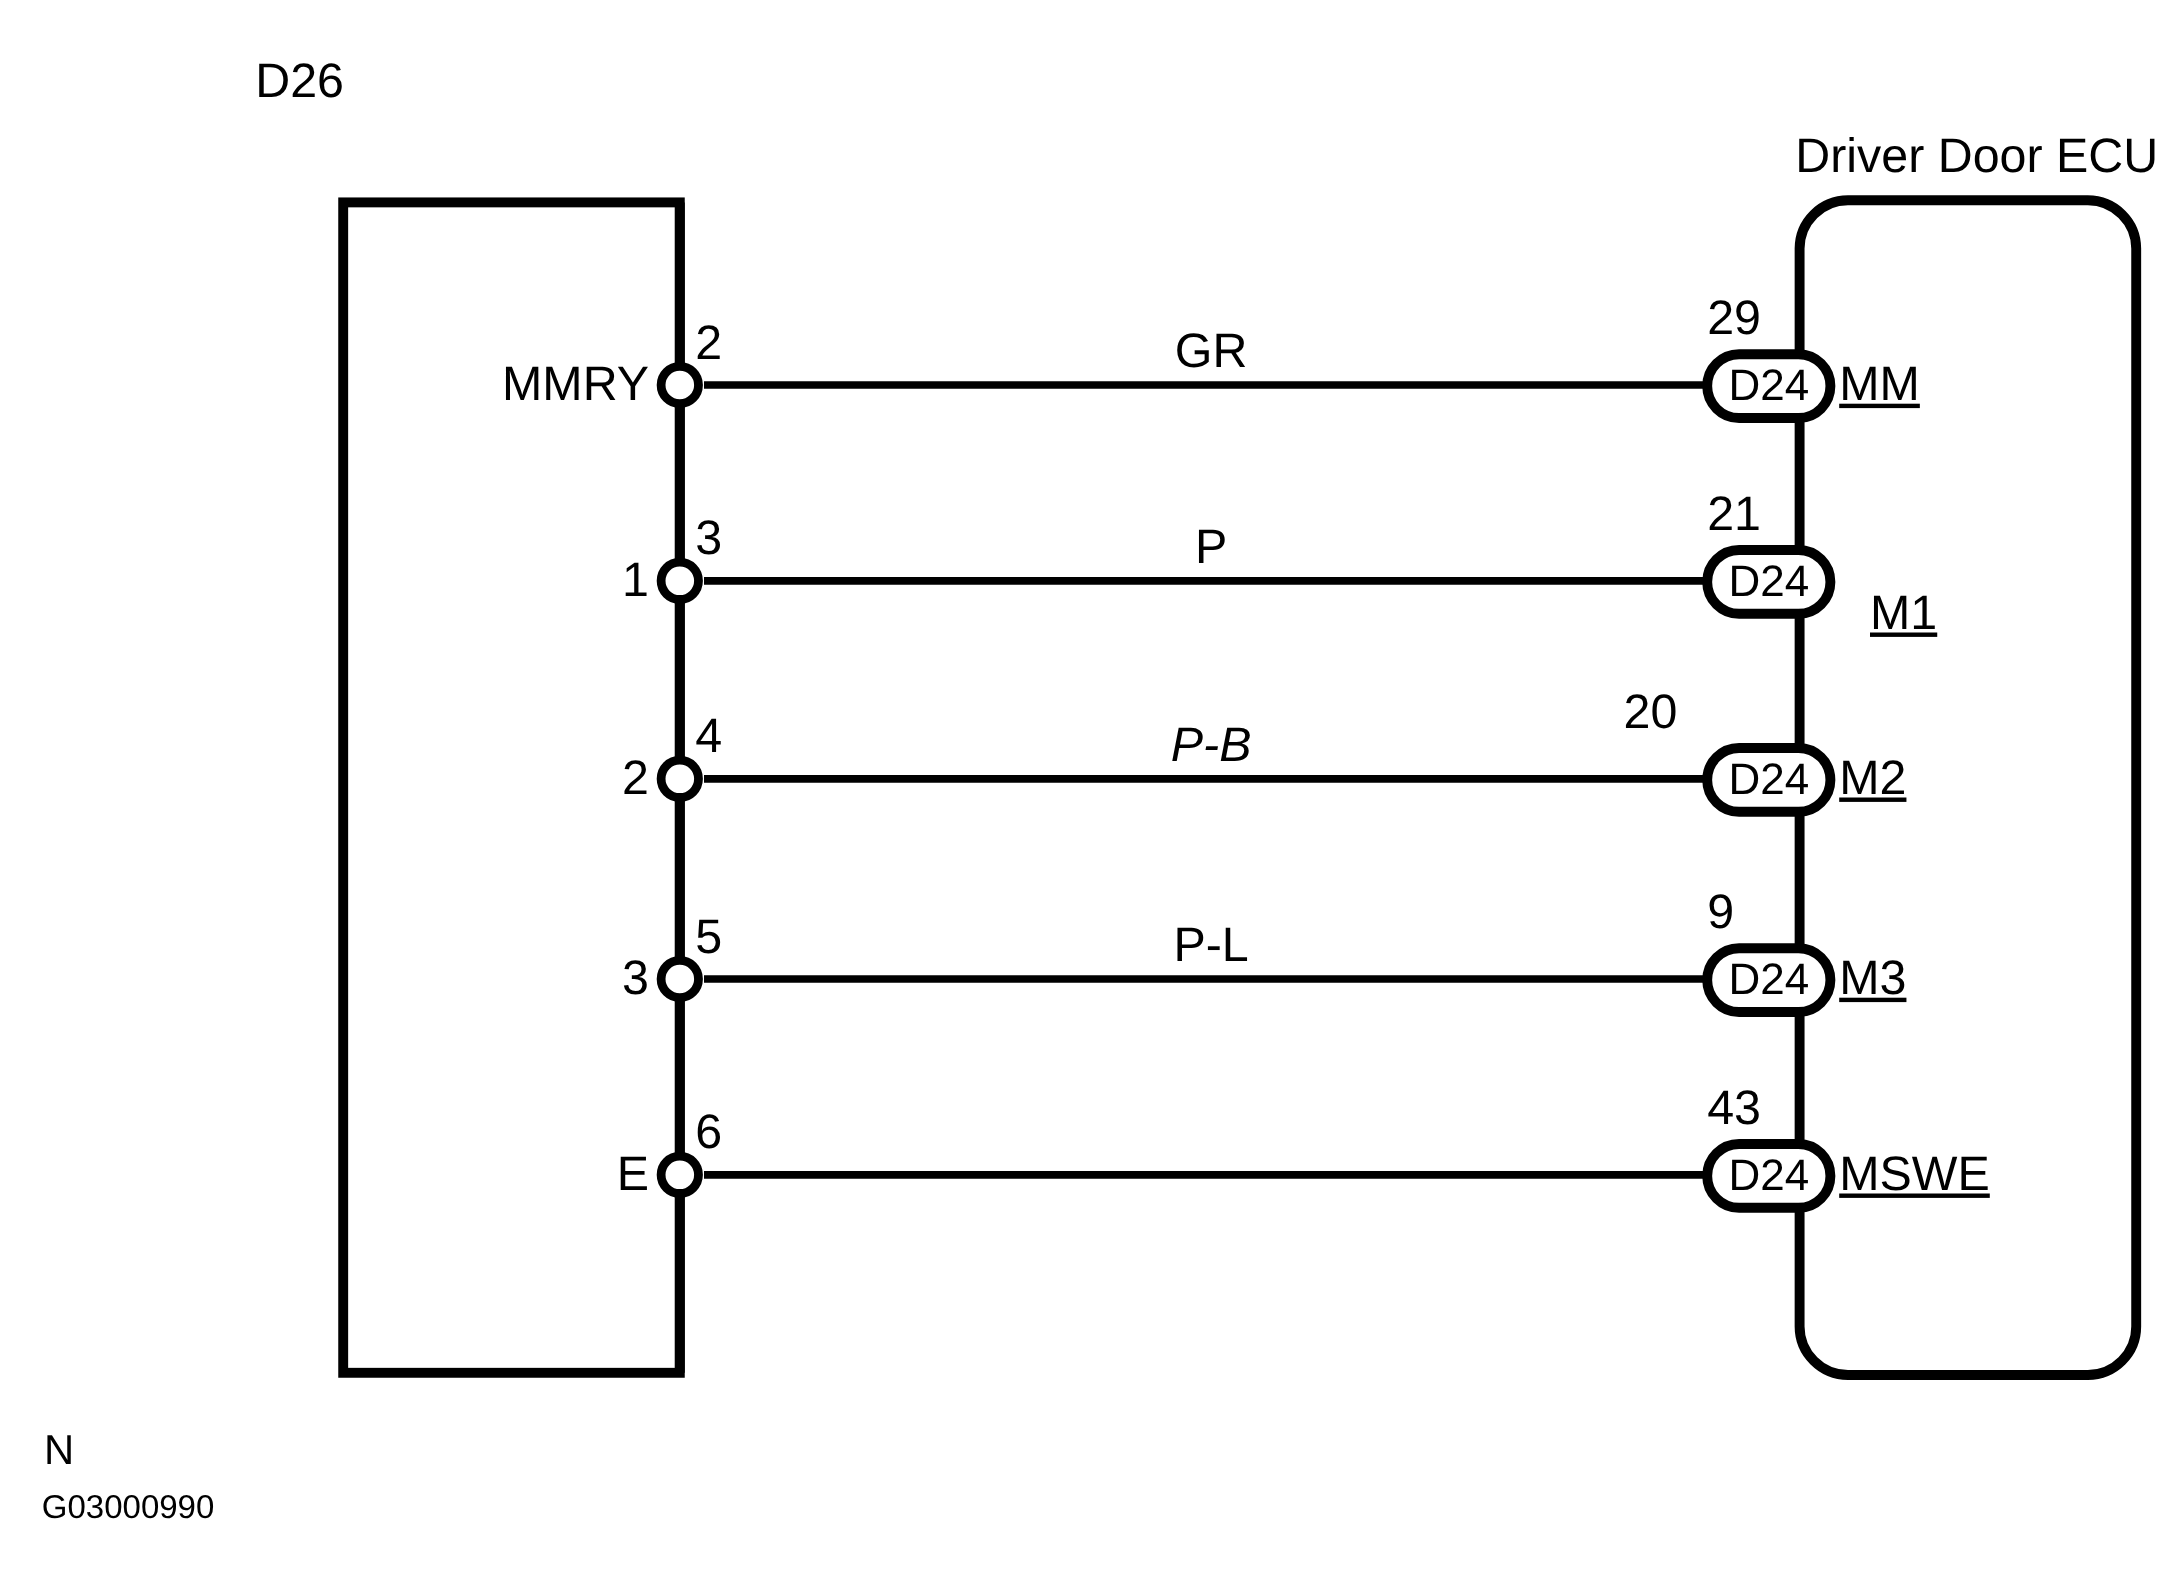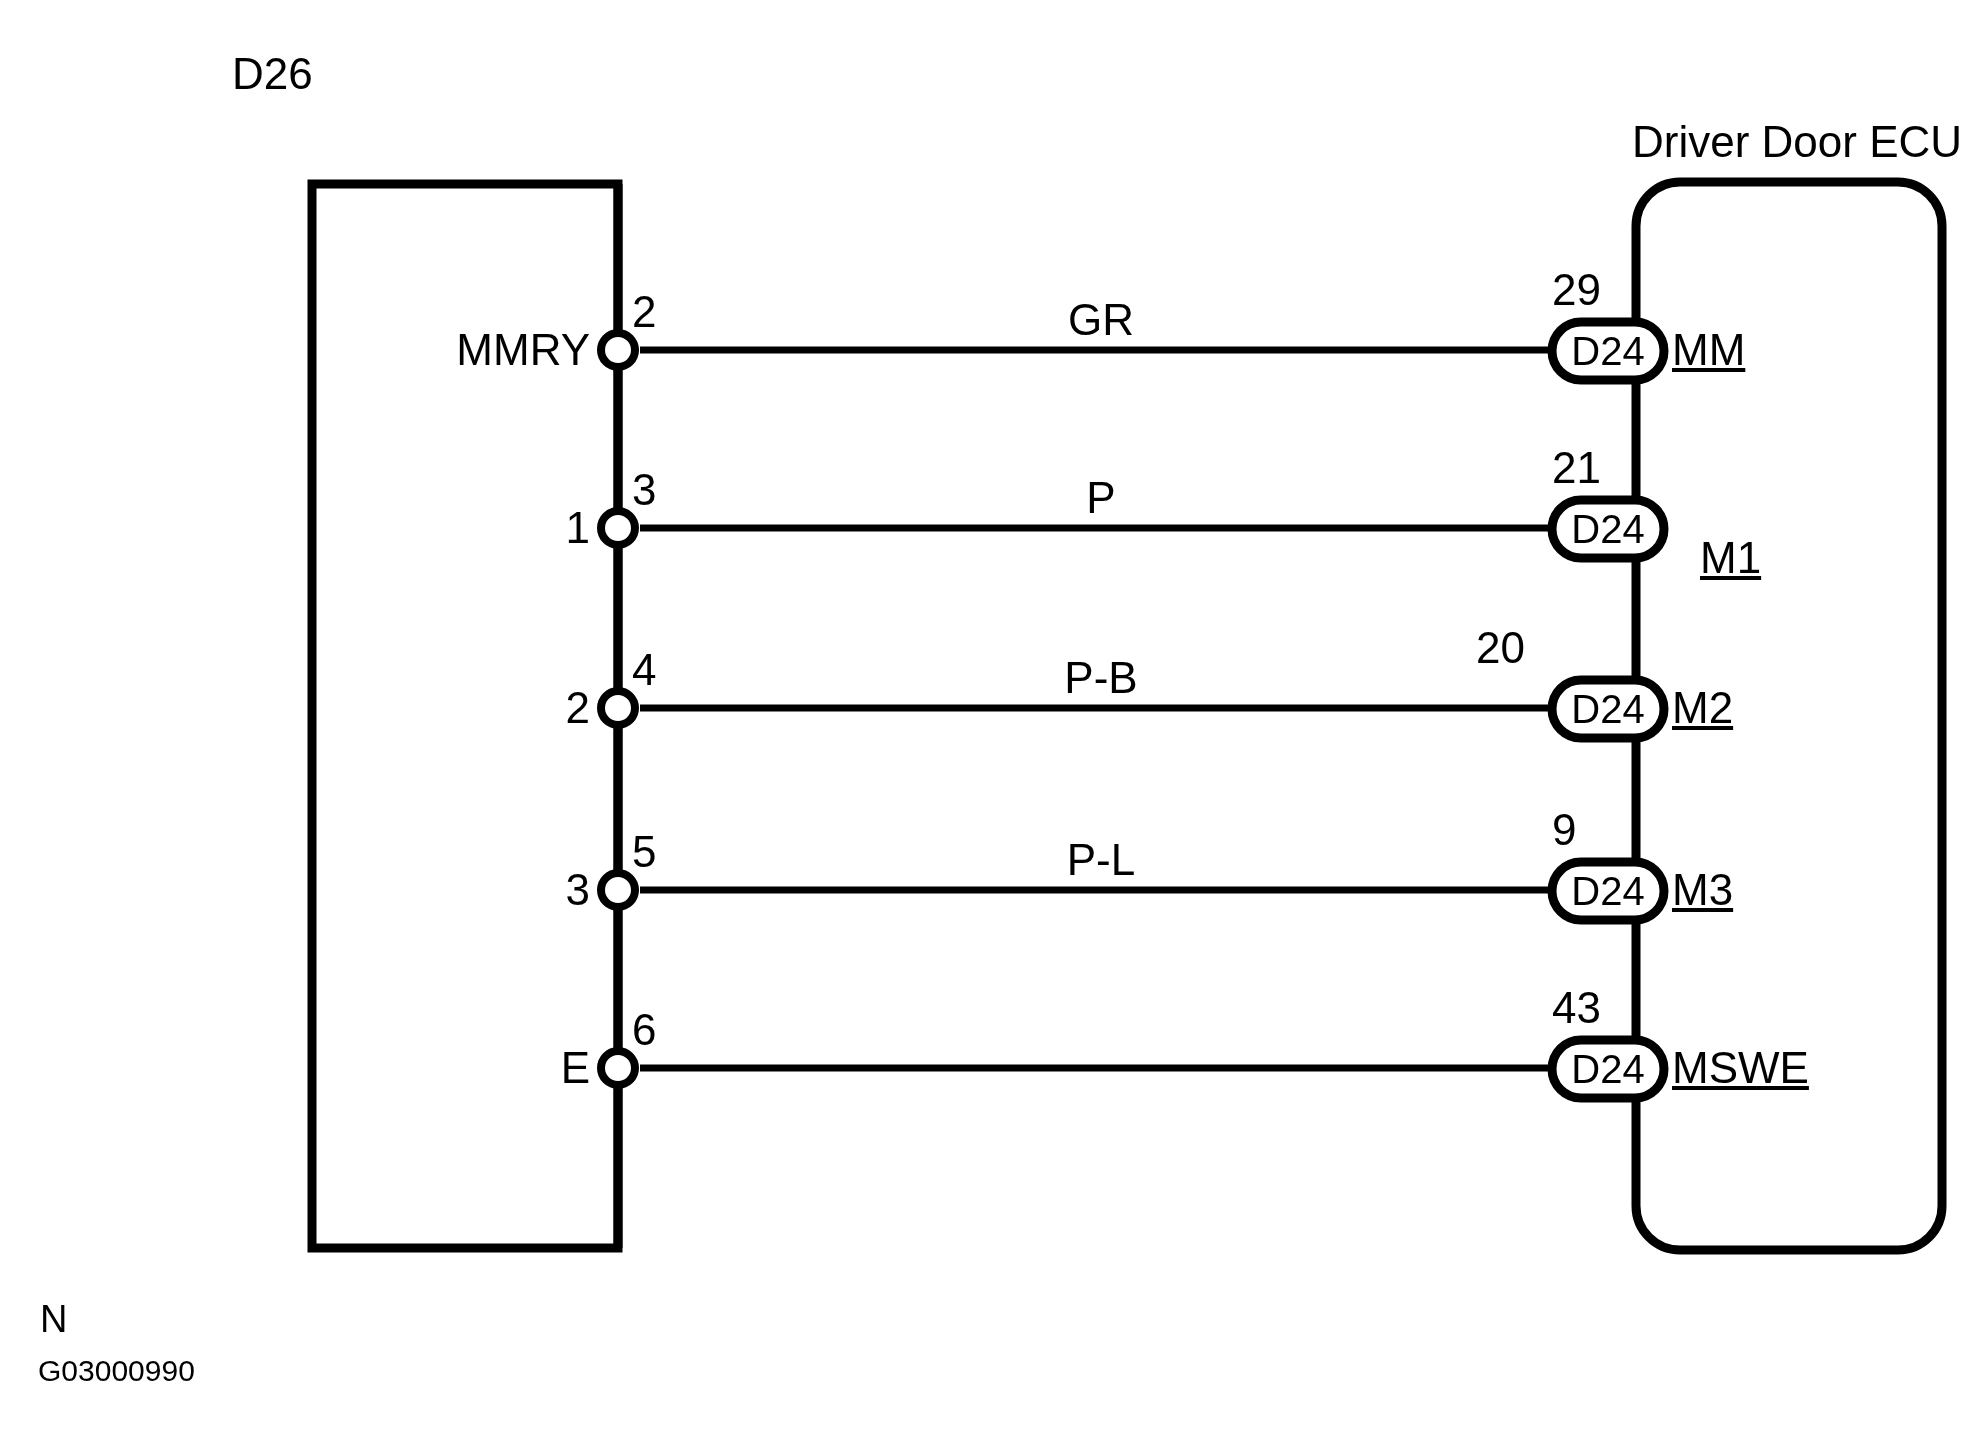--- a/index.html
+++ b/index.html
@@ -65,21 +65,21 @@
 
   <div class="txt pin-label" style="left:260px;top:506px;width:330px;">1</div>
   <div class="txt pin-num" style="left:632px;top:468px;">3</div>
   <div class="txt wire-color" style="left:901px;top:476px;width:400px;">P</div>
   <div class="txt conn-num" style="left:1552px;top:446px;width:112px;">21</div>
   <div class="txt conn-code" style="left:1552px;top:509px;width:112px;">D24</div>
   <div class="txt ecu-term" style="left:1672px;top:536px;margin-left:28px;">M1</div>
 
   <div class="txt pin-label" style="left:260px;top:686px;width:330px;">2</div>
   <div class="txt pin-num" style="left:632px;top:648px;">4</div>
-  <div class="txt wire-color" style="left:901px;top:656px;width:400px;">P-B</div>
+  <div class="txt wire-color" style="left:901px;top:656px;width:400px;font-style:italic;">P-B</div>
   <div class="txt conn-num" style="left:1476px;top:626px;width:112px;">20</div>
   <div class="txt conn-code" style="left:1552px;top:689px;width:112px;">D24</div>
   <div class="txt ecu-term" style="left:1672px;top:686px;">M2</div>
 
   <div class="txt pin-label" style="left:260px;top:868px;width:330px;">3</div>
   <div class="txt pin-num" style="left:632px;top:830px;">5</div>
   <div class="txt wire-color" style="left:901px;top:838px;width:400px;">P-L</div>
   <div class="txt conn-num" style="left:1552px;top:808px;width:112px;">9</div>
   <div class="txt conn-code" style="left:1552px;top:871px;width:112px;">D24</div>
   <div class="txt ecu-term" style="left:1672px;top:868px;">M3</div>

